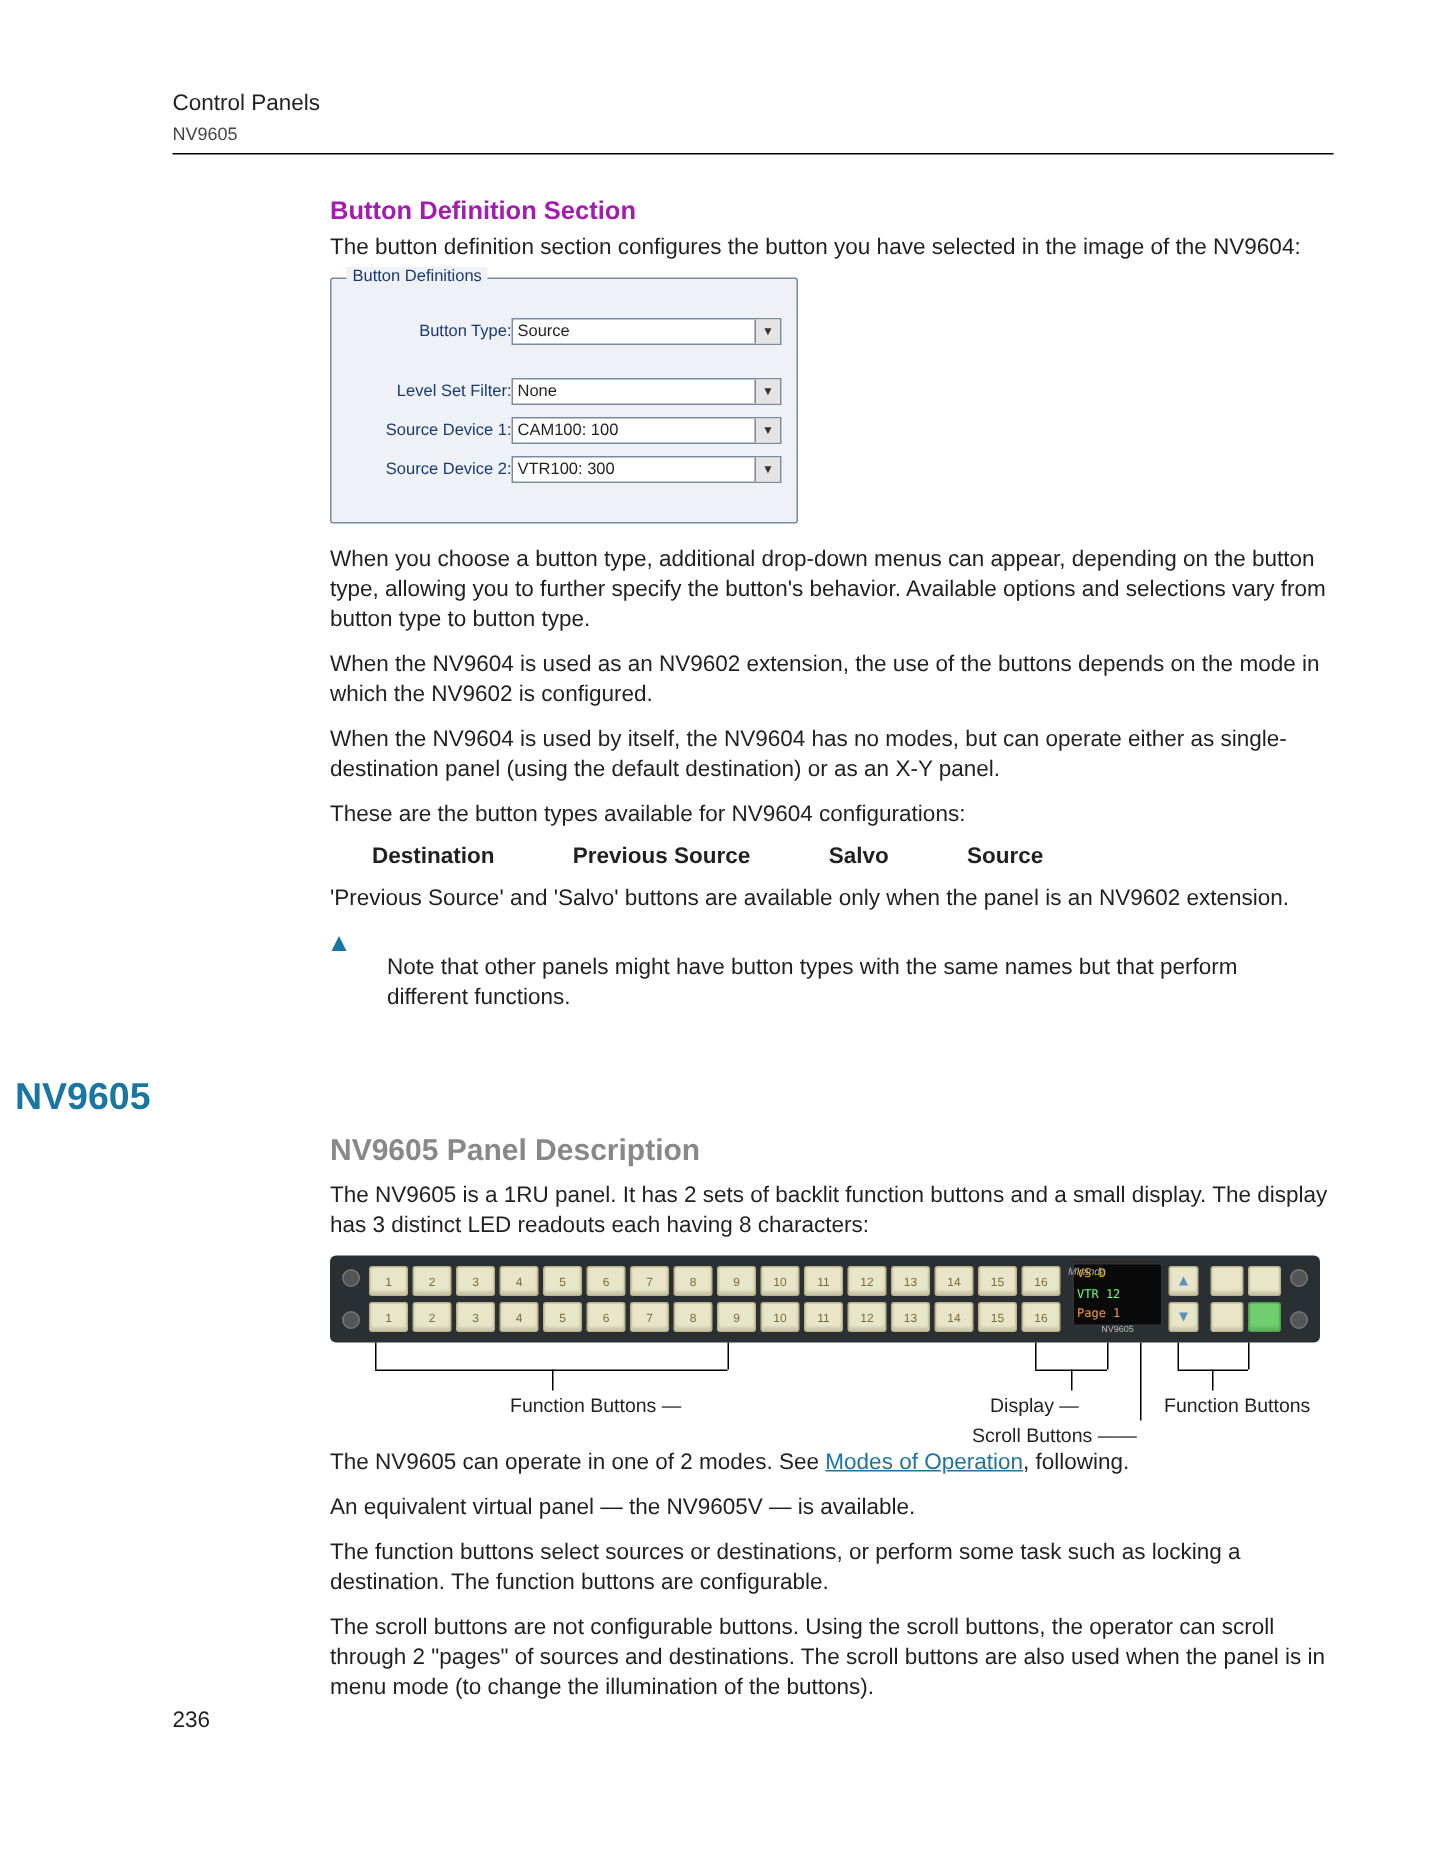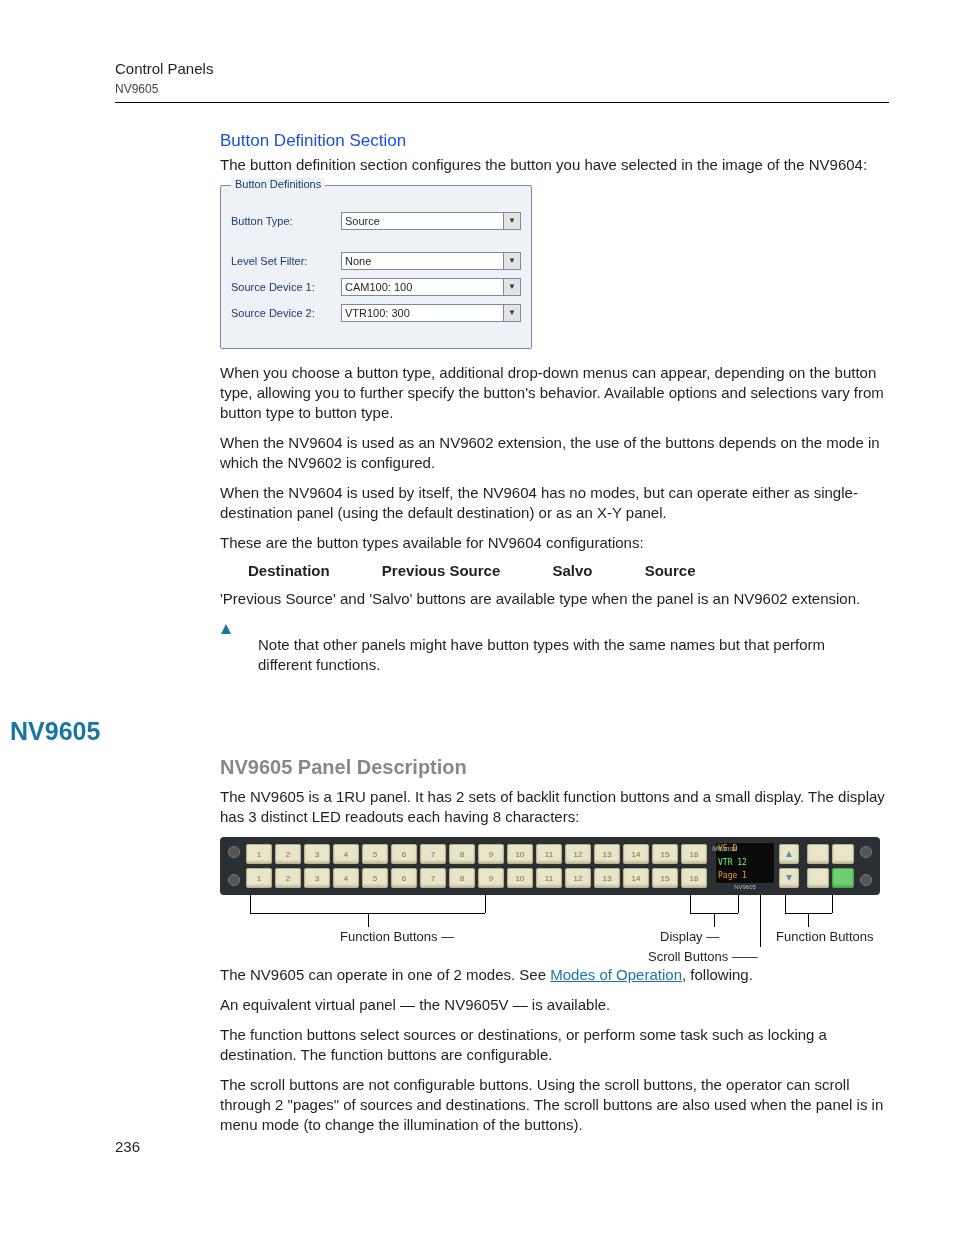--- a/index.html
+++ b/index.html
@@ -27,23 +27,23 @@
   }
   .hr {
     border: 0;
     border-top: 1px solid #000;
     margin: 6px 0 28px 0;
   }
   .col {
     margin-left: 105px;
   }
   h3.section {
-    color: #1d4ed8;
+    color: #a21caf;
     font-size: 17px;
-    font-weight: normal;
+    font-weight: bold;
     margin: 0 0 4px 0;
   }
   h2.main {
     color: #1976a3;
     font-size: 25px;
     font-weight: bold;
     margin: 26px 0 10px -105px;
   }
   h3.sub {
     color: #888;
@@ -80,20 +80,21 @@
   
   .bd-panel {
     width: 290px;
     border: 1px solid #7a8aa0;
     border-radius: 2px;
     background: #eef1f6;
     position: relative;
     padding: 18px 10px 18px 10px;
     margin: 6px 0 14px 0;
     font-family: Tahoma, Arial, sans-serif;
+    text-align: right;
   }
   .bd-legend {
     position: absolute;
     top: -8px;
     left: 10px;
     background: #eef1f6;
     padding: 0 4px;
     font-size: 11px;
     color: #1a3a6e;
   }
@@ -274,21 +275,21 @@
     <p>When you choose a button type, additional drop-down menus can appear, depending on the button type, allowing you to further specify the button's behavior. Available options and selections vary from button type to button type.</p>
     <p>When the NV9604 is used as an NV9602 extension, the use of the buttons depends on the mode in which the NV9602 is configured.</p>
     <p>When the NV9604 is used by itself, the NV9604 has no modes, but can operate either as single-destination panel (using the default destination) or as an X-Y panel.</p>
     <p>These are the button types available for NV9604 configurations:</p>
     <div class="btn-types">
       <span>Destination</span>
       <span>Previous Source</span>
       <span>Salvo</span>
       <span>Source</span>
     </div>
-    <p>'Previous Source' and 'Salvo' buttons are available type when the panel is an NV9602 extension.</p>
+    <p>'Previous Source' and 'Salvo' buttons are available only when the panel is an NV9602 extension.</p>
 
     <div class="note-row">
       <svg width="12" height="12" viewBox="0 0 12 12">
         <polygon points="6,1 11,11 1,11" fill="#1976a3"></polygon>
       </svg>
       <p>Note that other panels might have button types with the same names but that perform different functions.</p>
     </div>
   </div>
 
   <h2 class="main">NV9605</h2>

